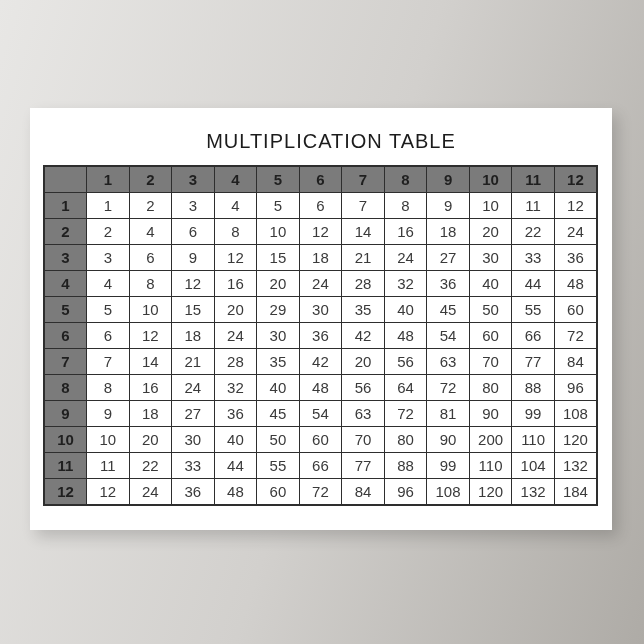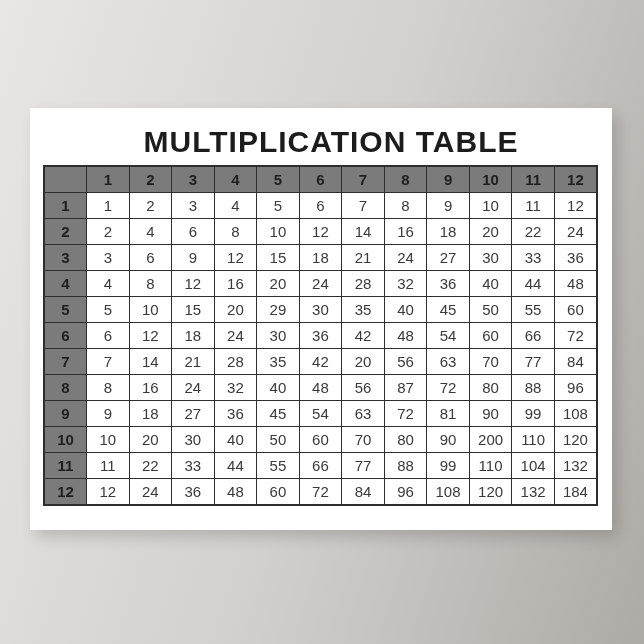--- a/index.html
+++ b/index.html
@@ -19,23 +19,23 @@
     position: absolute;
     left: 30px; top: 108px;
     width: 582px; height: 422px;
     background: var(--poster-bg, #ffffff);
     box-shadow: 6px 7px 14px rgba(0,0,0,0.16);
   }
   .poster-title {
     position: absolute;
     top: 20px; left: 0; right: 0;
     text-align: center;
-    font-size: 30px;
+    font-size: 20px;
     line-height: 27px;
-    font-weight: 700;
+    font-weight: 400;
     letter-spacing: 1px;
     color: var(--title-text, #1c1c1c);
     margin-left: 20px;
   }
   table.mult {
     position: absolute;
     left: 13px; top: 57px;
     width: 555px;
     border-collapse: collapse;
     table-layout: fixed;
@@ -193,21 +193,21 @@
           </tr>
           <tr>
             <th class="hdr">8</th>
             <td>8</td>
             <td>16</td>
             <td>24</td>
             <td>32</td>
             <td>40</td>
             <td>48</td>
             <td>56</td>
-            <td>87</td>
+            <td>64</td>
             <td>72</td>
             <td>80</td>
             <td>88</td>
             <td>96</td>
           </tr>
           <tr>
             <th class="hdr">9</th>
             <td>9</td>
             <td>18</td>
             <td>27</td>

